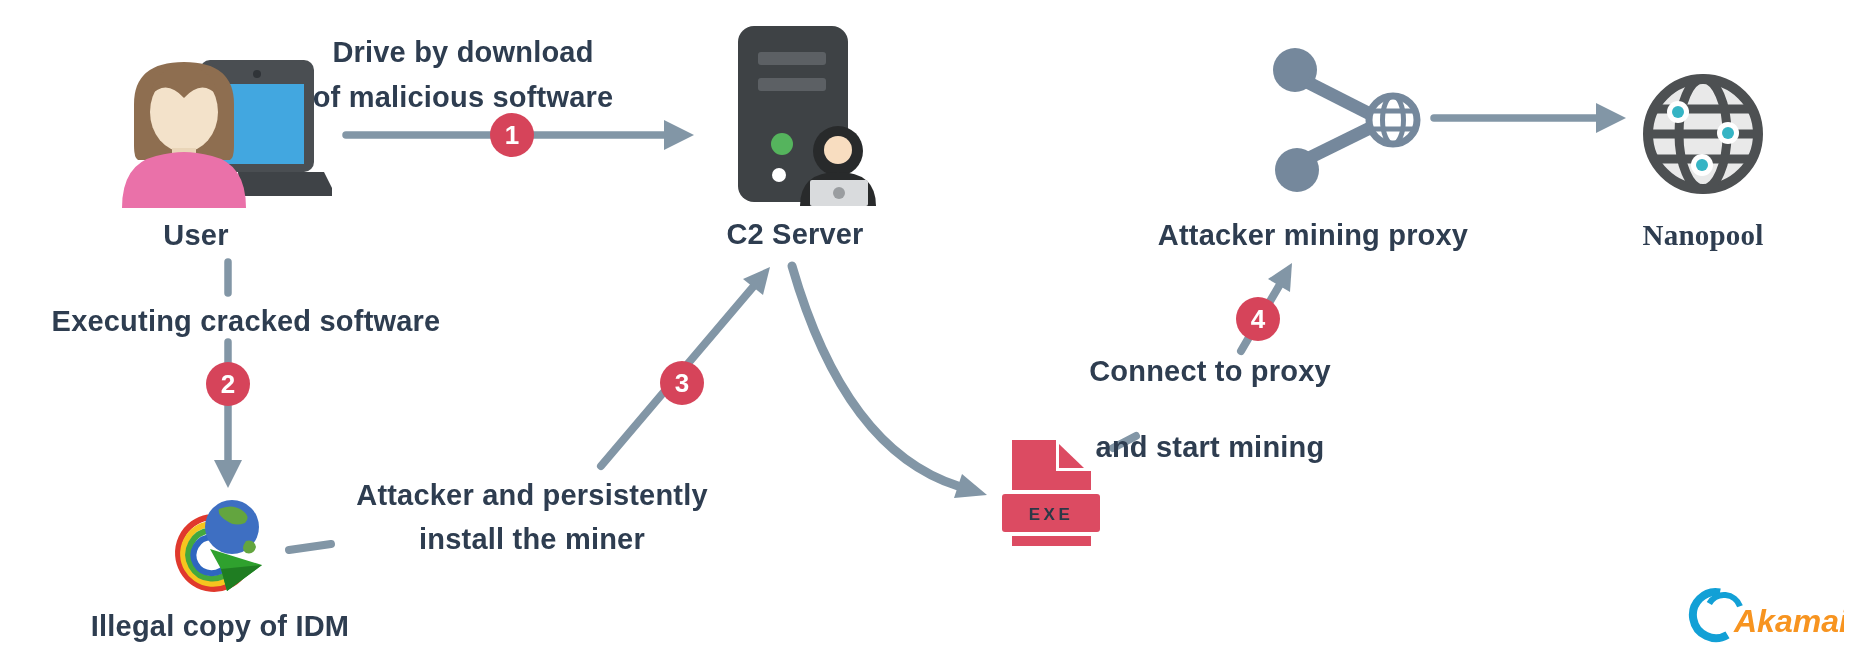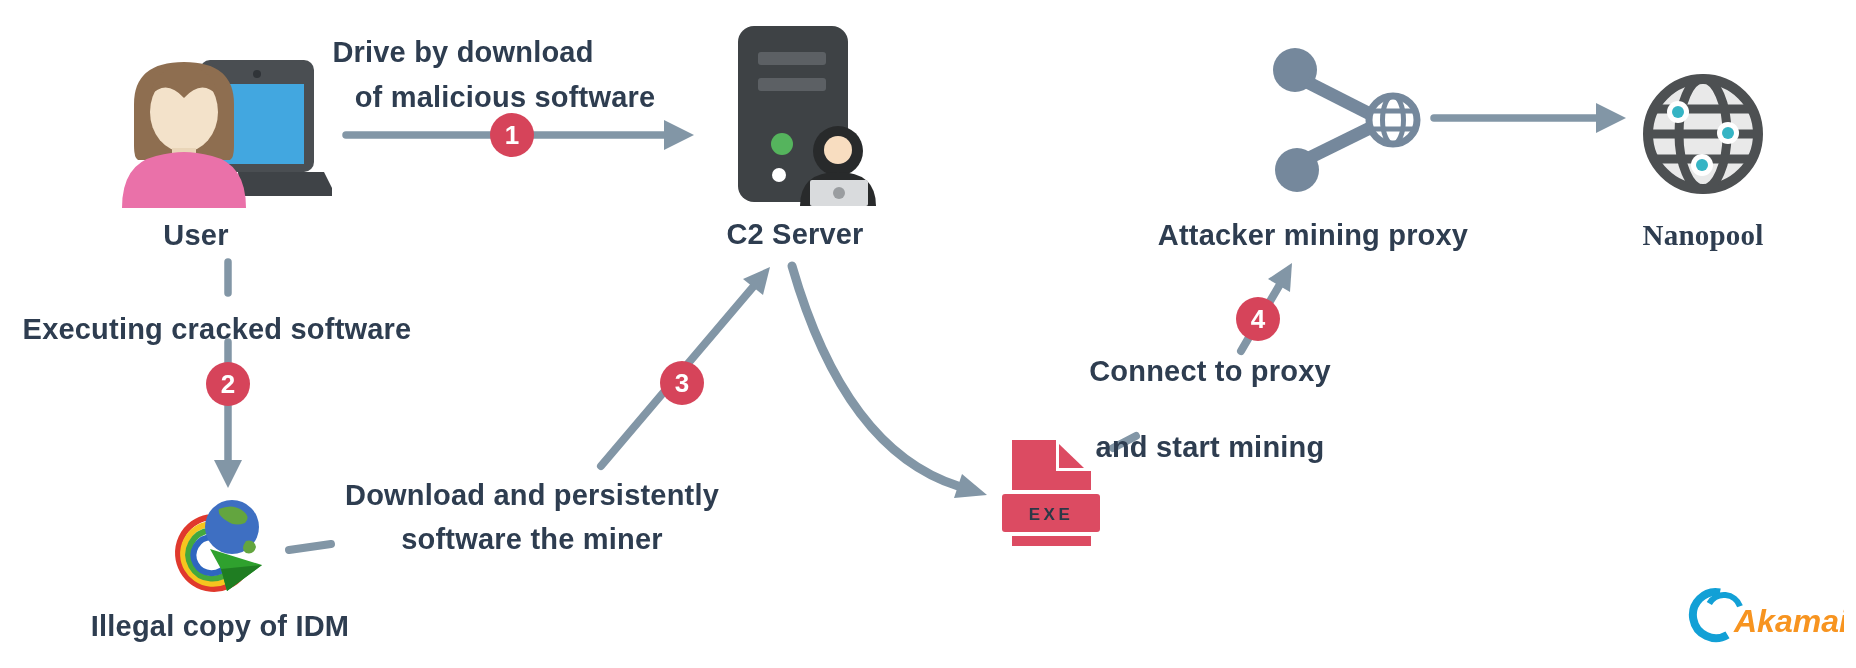--- a/index.html
+++ b/index.html
@@ -147,24 +147,24 @@
     <text x="50" y="46" font-size="32" font-style="italic" font-weight="700" fill="#f79420" font-family="Liberation Sans, sans-serif">Akamai</text>
   </svg>
 
   <div class="lbl" style="left:196px;top:219px;">User</div>
   <div class="lbl" style="left:795px;top:218px;">C2 Server</div>
   <div class="lbl" style="left:1313px;top:219px;">Attacker mining proxy</div>
   <div class="lbl" style="left:1703px;top:219px;font-family:Liberation Serif, serif;">Nanopool</div>
   <div class="lbl" style="left:220px;top:610px;">Illegal copy of IDM</div>
 
   <div class="lbl" style="left:463px;top:36px;">Drive by download</div>
-  <div class="lbl" style="left:463px;top:81px;margin-left:42px;">of malicious software</div>
-  <div class="lbl" style="left:217px;top:305px;margin-top:8px;">Executing cracked software</div>
-  <div class="lbl" style="left:532px;top:479px;">Download and persistently</div>
-  <div class="lbl" style="left:532px;top:523px;">software the miner</div>
+  <div class="lbl" style="left:463px;top:81px;">of malicious software</div>
+  <div class="lbl" style="left:246px;top:305px;">Executing cracked software</div>
+  <div class="lbl" style="left:532px;top:479px;">Attacker and persistently</div>
+  <div class="lbl" style="left:532px;top:523px;">install the miner</div>
   <div class="lbl" style="left:1210px;top:355px;">Connect to proxy</div>
   <div class="lbl" style="left:1210px;top:399px;margin-top:32px;">and start mining</div>
 
   <div class="badge" style="left:512px;top:135px;">1</div>
   <div class="badge" style="left:228px;top:384px;">2</div>
   <div class="badge" style="left:682px;top:383px;">3</div>
   <div class="badge" style="left:1258px;top:319px;">4</div>
 
 </div>
 

